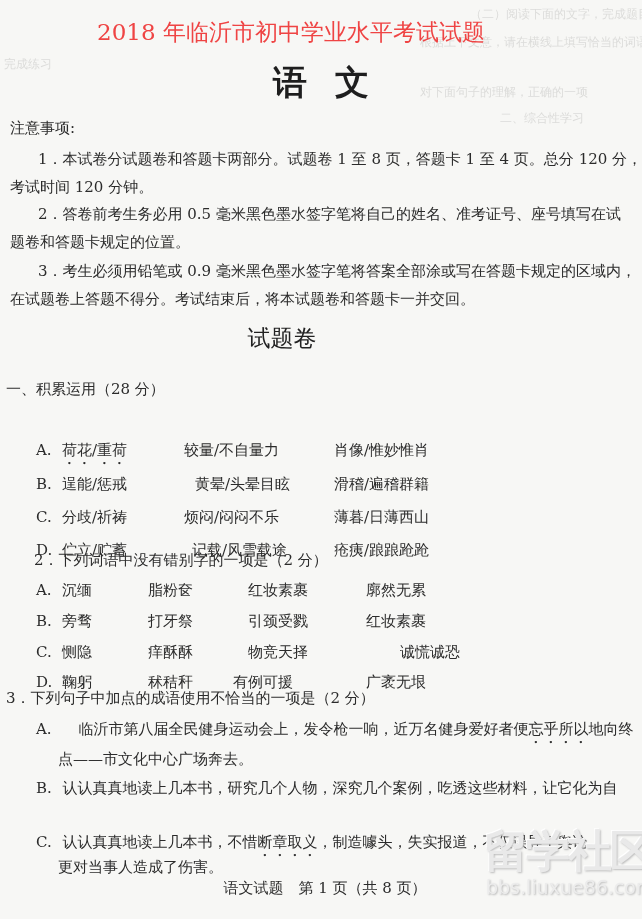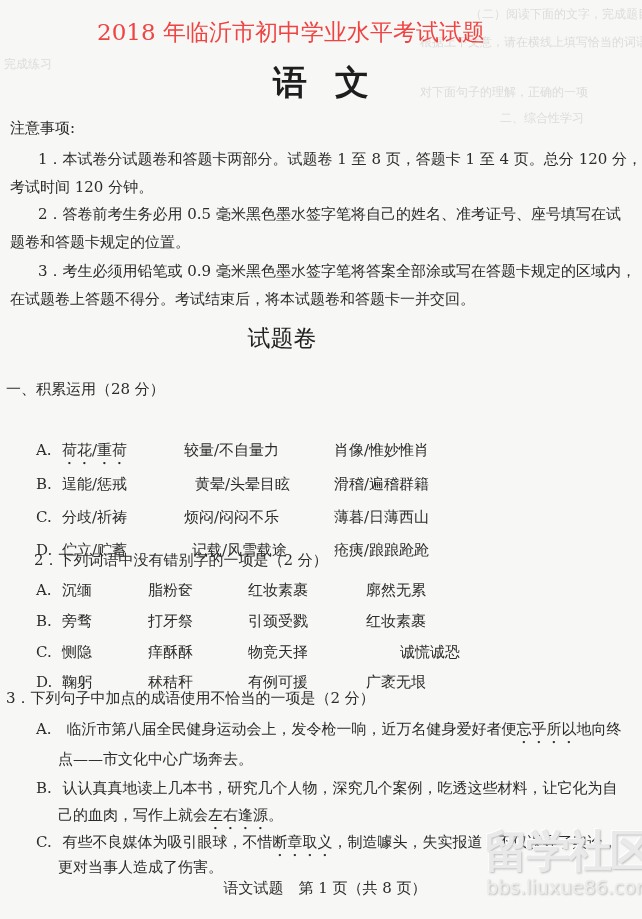--- a/index.html
+++ b/index.html
@@ -94,43 +94,40 @@
     <span style="left:0;">C.</span>
     <span style="left:26px;">恻隐</span>
     <span style="left:112px;">痒酥酥</span>
     <span style="left:212px;">物竞天择</span>
     <span style="left:330px;margin-left:34px;">诚慌诚恐</span>
   </div>
   <div class="opt-row" style="top:673px;">
     <span style="left:0;">D.</span>
     <span style="left:26px;">鞠躬</span>
     <span style="left:112px;">秫秸秆</span>
-    <span style="left:212px;">有例可援</span>
+    <span style="left:197px;">有例可援</span>
     <span style="left:330px;">广袤无垠</span>
   </div>
 
   <div class="line" style="left:6px;top:689px;">3．下列句子中加点的成语使用不恰当的一项是（2 分）</div>
 
   <div class="line" style="left:36px;top:720px;">
     <span>A.</span>
-    <span style="margin-left:10px;">临沂市第八届全民健身运动会上，发令枪一响，近万名健身爱好者便</span><span class="dot">忘乎所以</span><span>地向终</span>
+    <span style="margin-left:22px;">临沂市第八届全民健身运动会上，发令枪一响，近万名健身爱好者便</span><span class="dot">忘乎所以</span><span>地向终</span>
   </div>
   <div class="line" style="left:58px;top:750px;">点——市文化中心广场奔去。</div>
 
   <div class="line" style="left:36px;top:779px;">
     <span>B.</span>
     <span style="margin-left:6px;">认认真真地读上几本书，研究几个人物，深究几个案例，吃透这些材料，让它化为自</span>
   </div>
-  <div class="line" style="left:58px;top:806px;">
-    <span>己的血肉，写作上就会</span><span class="dot">左右逢源</span><span>。</span>
-  </div>
 
   <div class="line" style="left:36px;top:833px;">
     <span>C.</span>
-    <span style="margin-left:6px;">有些不良媒体为吸引眼球，不惜</span><span class="dot">断章取义</span><span>，制造噱头，失实报道，不仅误导了舆论，</span>
+    <span style="margin-left:6px;">认认真真地读上几本书，不惜</span><span class="dot">断章取义</span><span>，制造噱头，失实报道，不仅误导了舆论，</span>
   </div>
   <div class="line" style="left:58px;top:858px;">更对当事人造成了伤害。</div>
 
   <div class="footer">语文试题　第 1 页（共 8 页）</div>
 
   <div class="watermark">
     <div class="wm-big">留学社区</div>
     <div class="wm-small">bbs.liuxue86.com</div>
   </div>
 </div>

